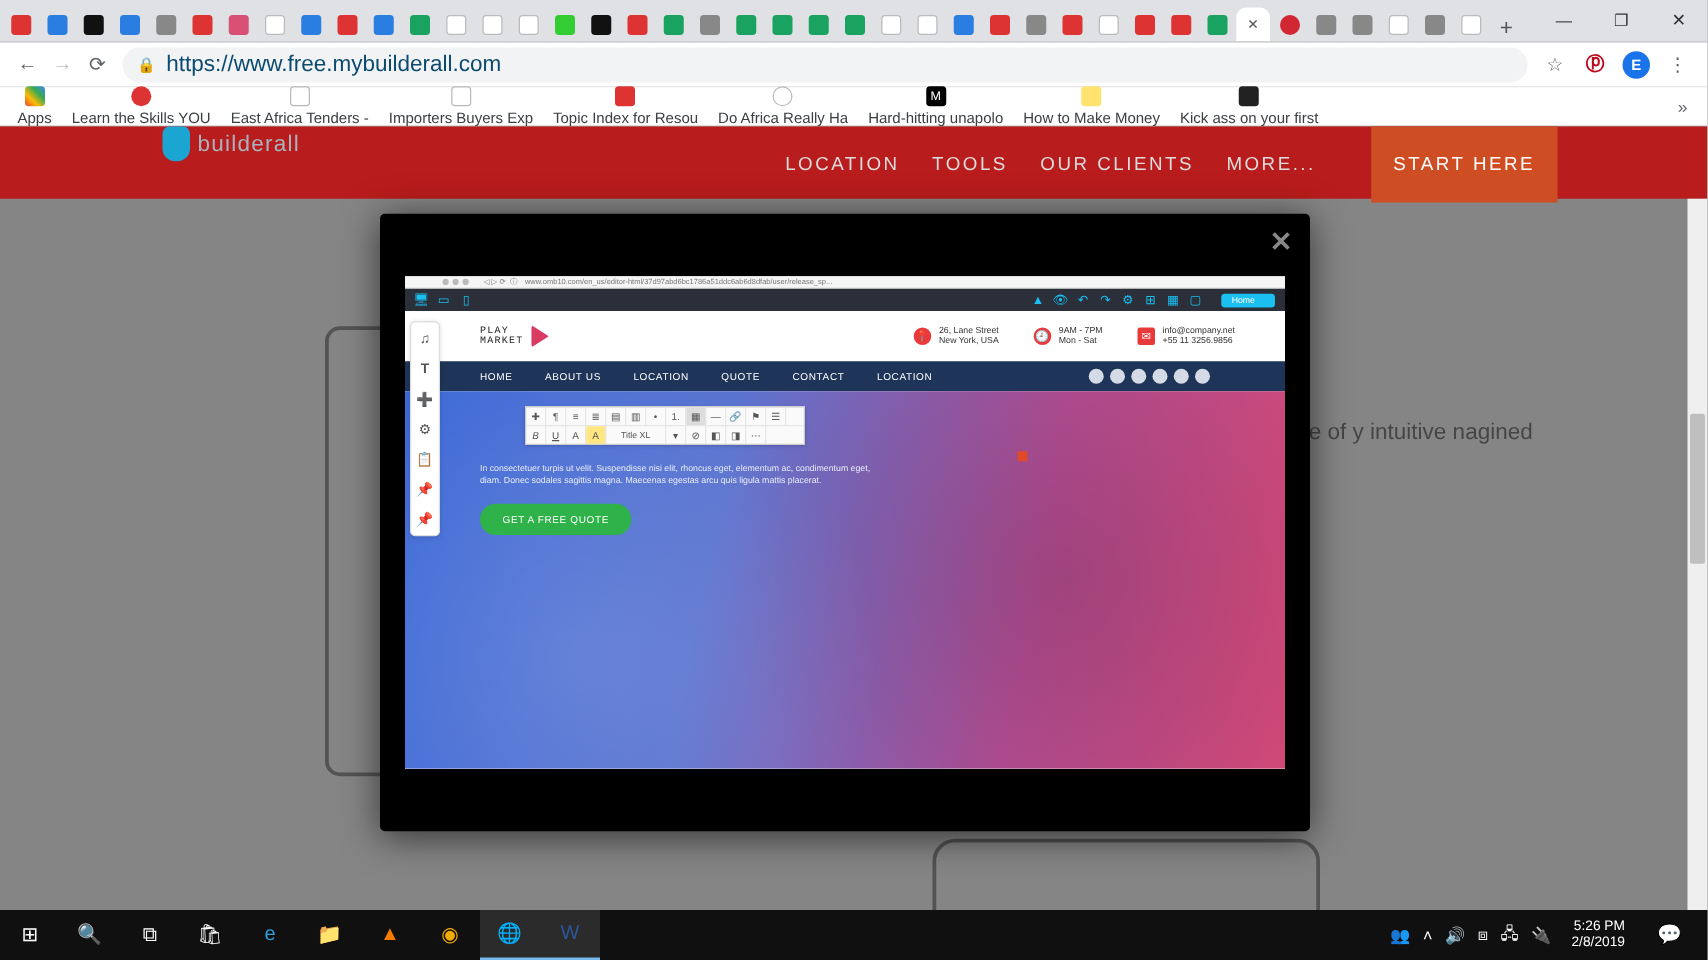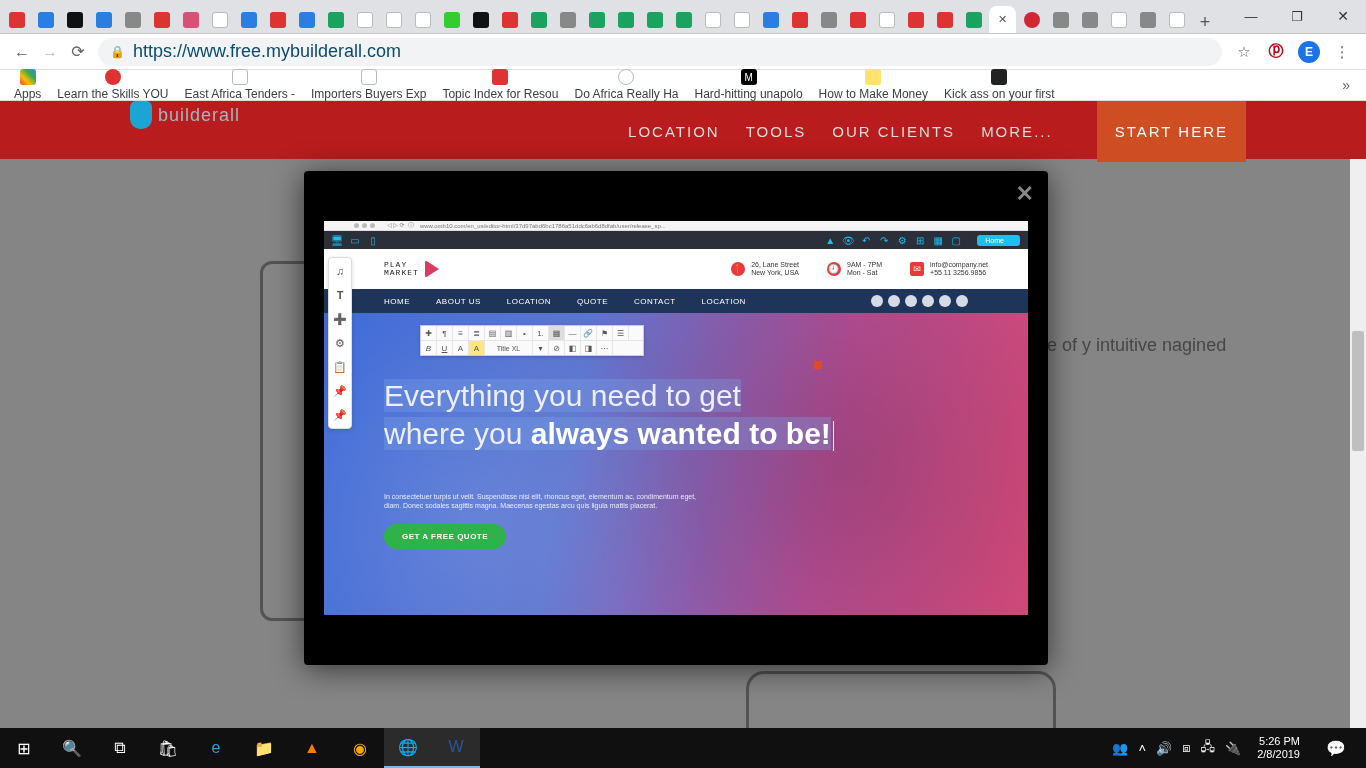--- a/index.html
+++ b/index.html
@@ -79,21 +79,21 @@
   .te-row { display:flex; border-bottom:1px solid #e6e6e6;}
   .te-row:last-child{border-bottom:none;}
   .te-cell { width:16px; height:14px; border-right:1px solid #e6e6e6; display:flex; align-items:center; justify-content:center; color:#555; font-size:8px;}
   .te-cell.wide{width:48px; font-size:7px;}
   .hero h1 { position:relative; color:#eef; font-weight:300; font-size:30px; line-height:1.25; margin-top:46px;}
   .hero h1 .sel { background:rgba(120,160,230,.35);}
   .hero h1 b { font-weight:600; color:#fff;}
   .cursor { display:inline-block; width:1px; height:30px; background:#fff; vertical-align:middle; margin-left:2px;}
   .marker { position:absolute; width:8px; height:8px; background:#e04a2a; top:48px; left:490px;}
   .hero-sub { position:relative; color:#e8edf7; font-size:7px; max-width:320px; margin-top:40px; line-height:1.3;}
-  .quote-btn { position:relative; display:inline-block; margin-top:14px; background:#2fb24a; color:#fff; font-size:8px; font-weight:700; letter-spacing:.5px; padding:8px 18px; border-radius:14px;}
+  .quote-btn { position:relative; display:inline-block; margin-top:14px; background:#2fb24a; color:#fff; font-size:8px; font-weight:400; letter-spacing:.5px; padding:8px 18px; border-radius:14px;}
   
   .taskbar { position:absolute; left:0; right:0; bottom:0; height:40px; background:#101010; display:flex; align-items:center; color:#fff; z-index:50;}
   .tb-left { display:flex; align-items:center; height:100%;}
   .tb-btn { width:48px; height:40px; display:flex; align-items:center; justify-content:center; font-size:16px; color:#fff;}
   .tb-btn.active { background:#2b2b2b; border-bottom:2px solid #76b9ed;}
   .tray { margin-left:auto; display:flex; align-items:center; gap:10px; padding:0 10px; height:100%;}
   .tray .ti2 { font-size:13px; color:#fff;}
   .clock { font-size:11px; line-height:1.15; text-align:right; padding:0 6px;}
   .notif { width:40px; height:40px; display:flex; align-items:center; justify-content:center; font-size:16px;}
   
@@ -430,24 +430,20 @@
                 <div class="te-cell" style="background:#ffe680">A</div>
                 <div class="te-cell wide">Title XL</div>
                 <div class="te-cell">▾</div>
                 <div class="te-cell">⊘</div>
                 <div class="te-cell">◧</div>
                 <div class="te-cell">◨</div>
                 <div class="te-cell">⋯</div>
             </div>
           </div>
           <div class="marker"></div>
-          <h1>
-            <span class="sel">Everything you need to get</span><br>
-            <span class="sel"><span>where you </span><b>always wanted to be!</b></span><span class="cursor"></span>
-          </h1>
           <p class="hero-sub">In consectetuer turpis ut velit. Suspendisse nisi elit, rhoncus eget, elementum ac, condimentum eget, diam. Donec sodales sagittis magna. Maecenas egestas arcu quis ligula mattis placerat.</p>
           <span class="quote-btn">GET A FREE QUOTE</span>
         </div>
       </div>
     </div>
   </div>
 </div>
 
 <div class="taskbar">
   <div class="tb-left">

